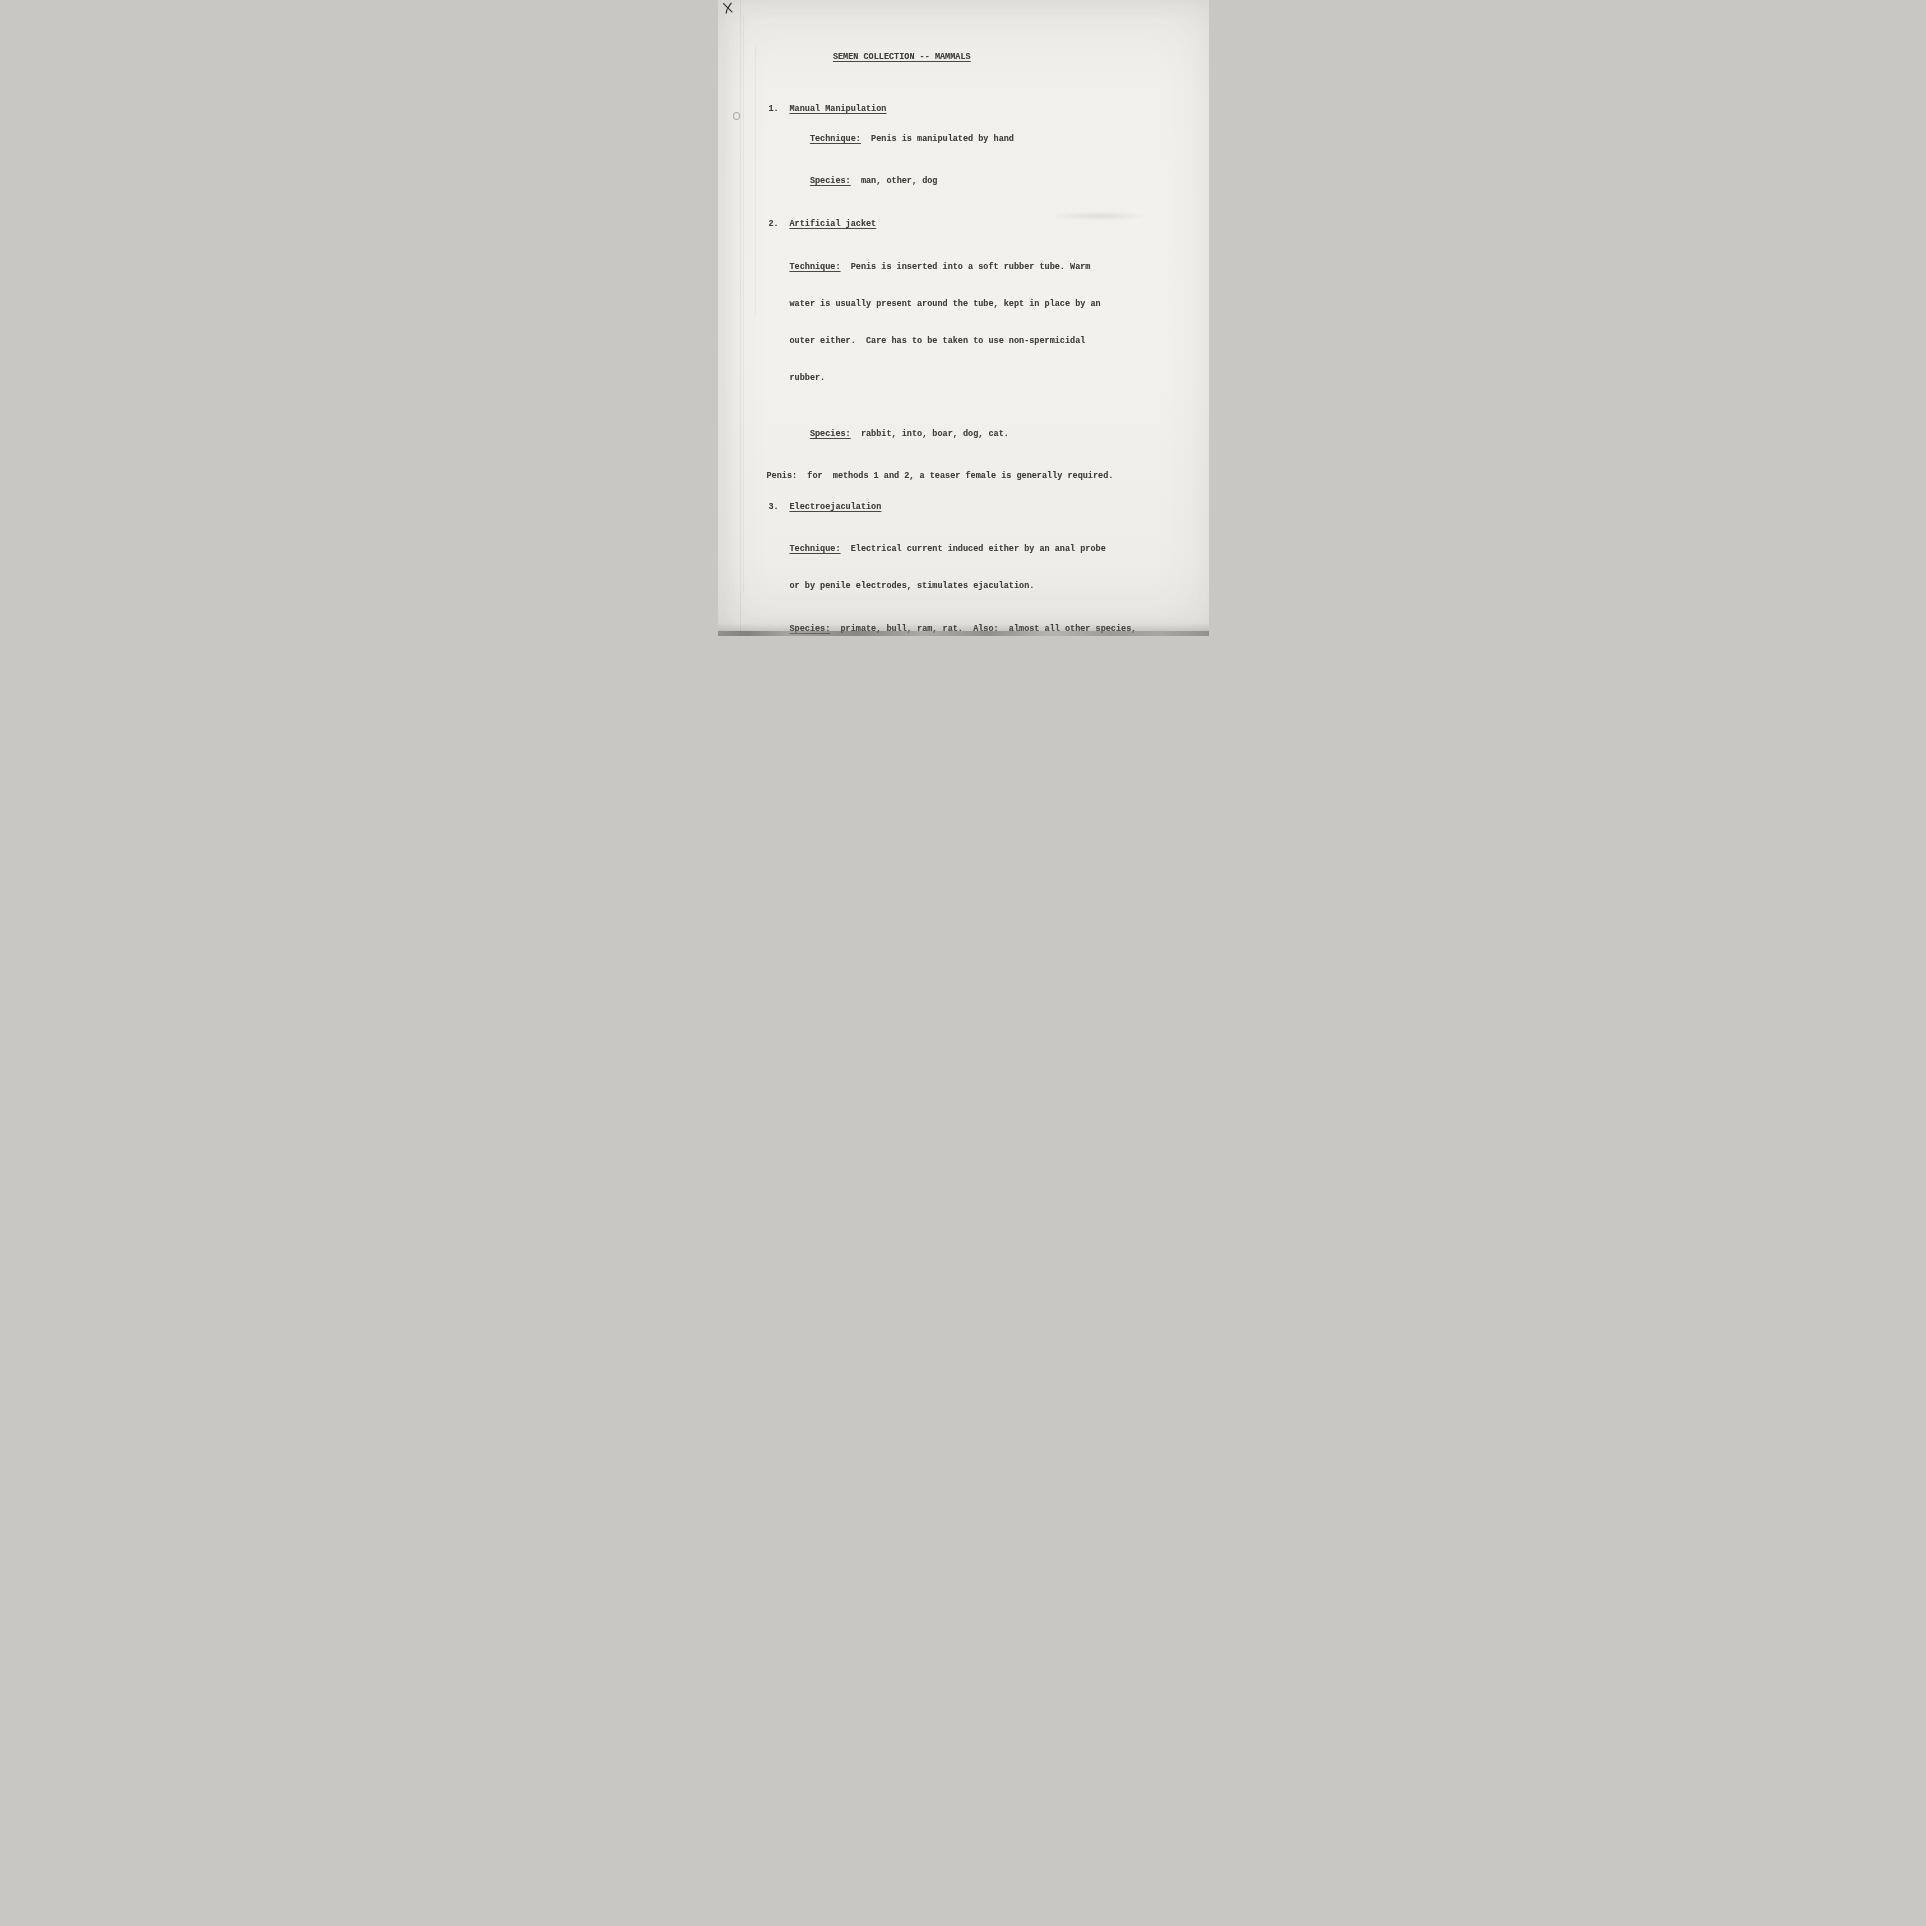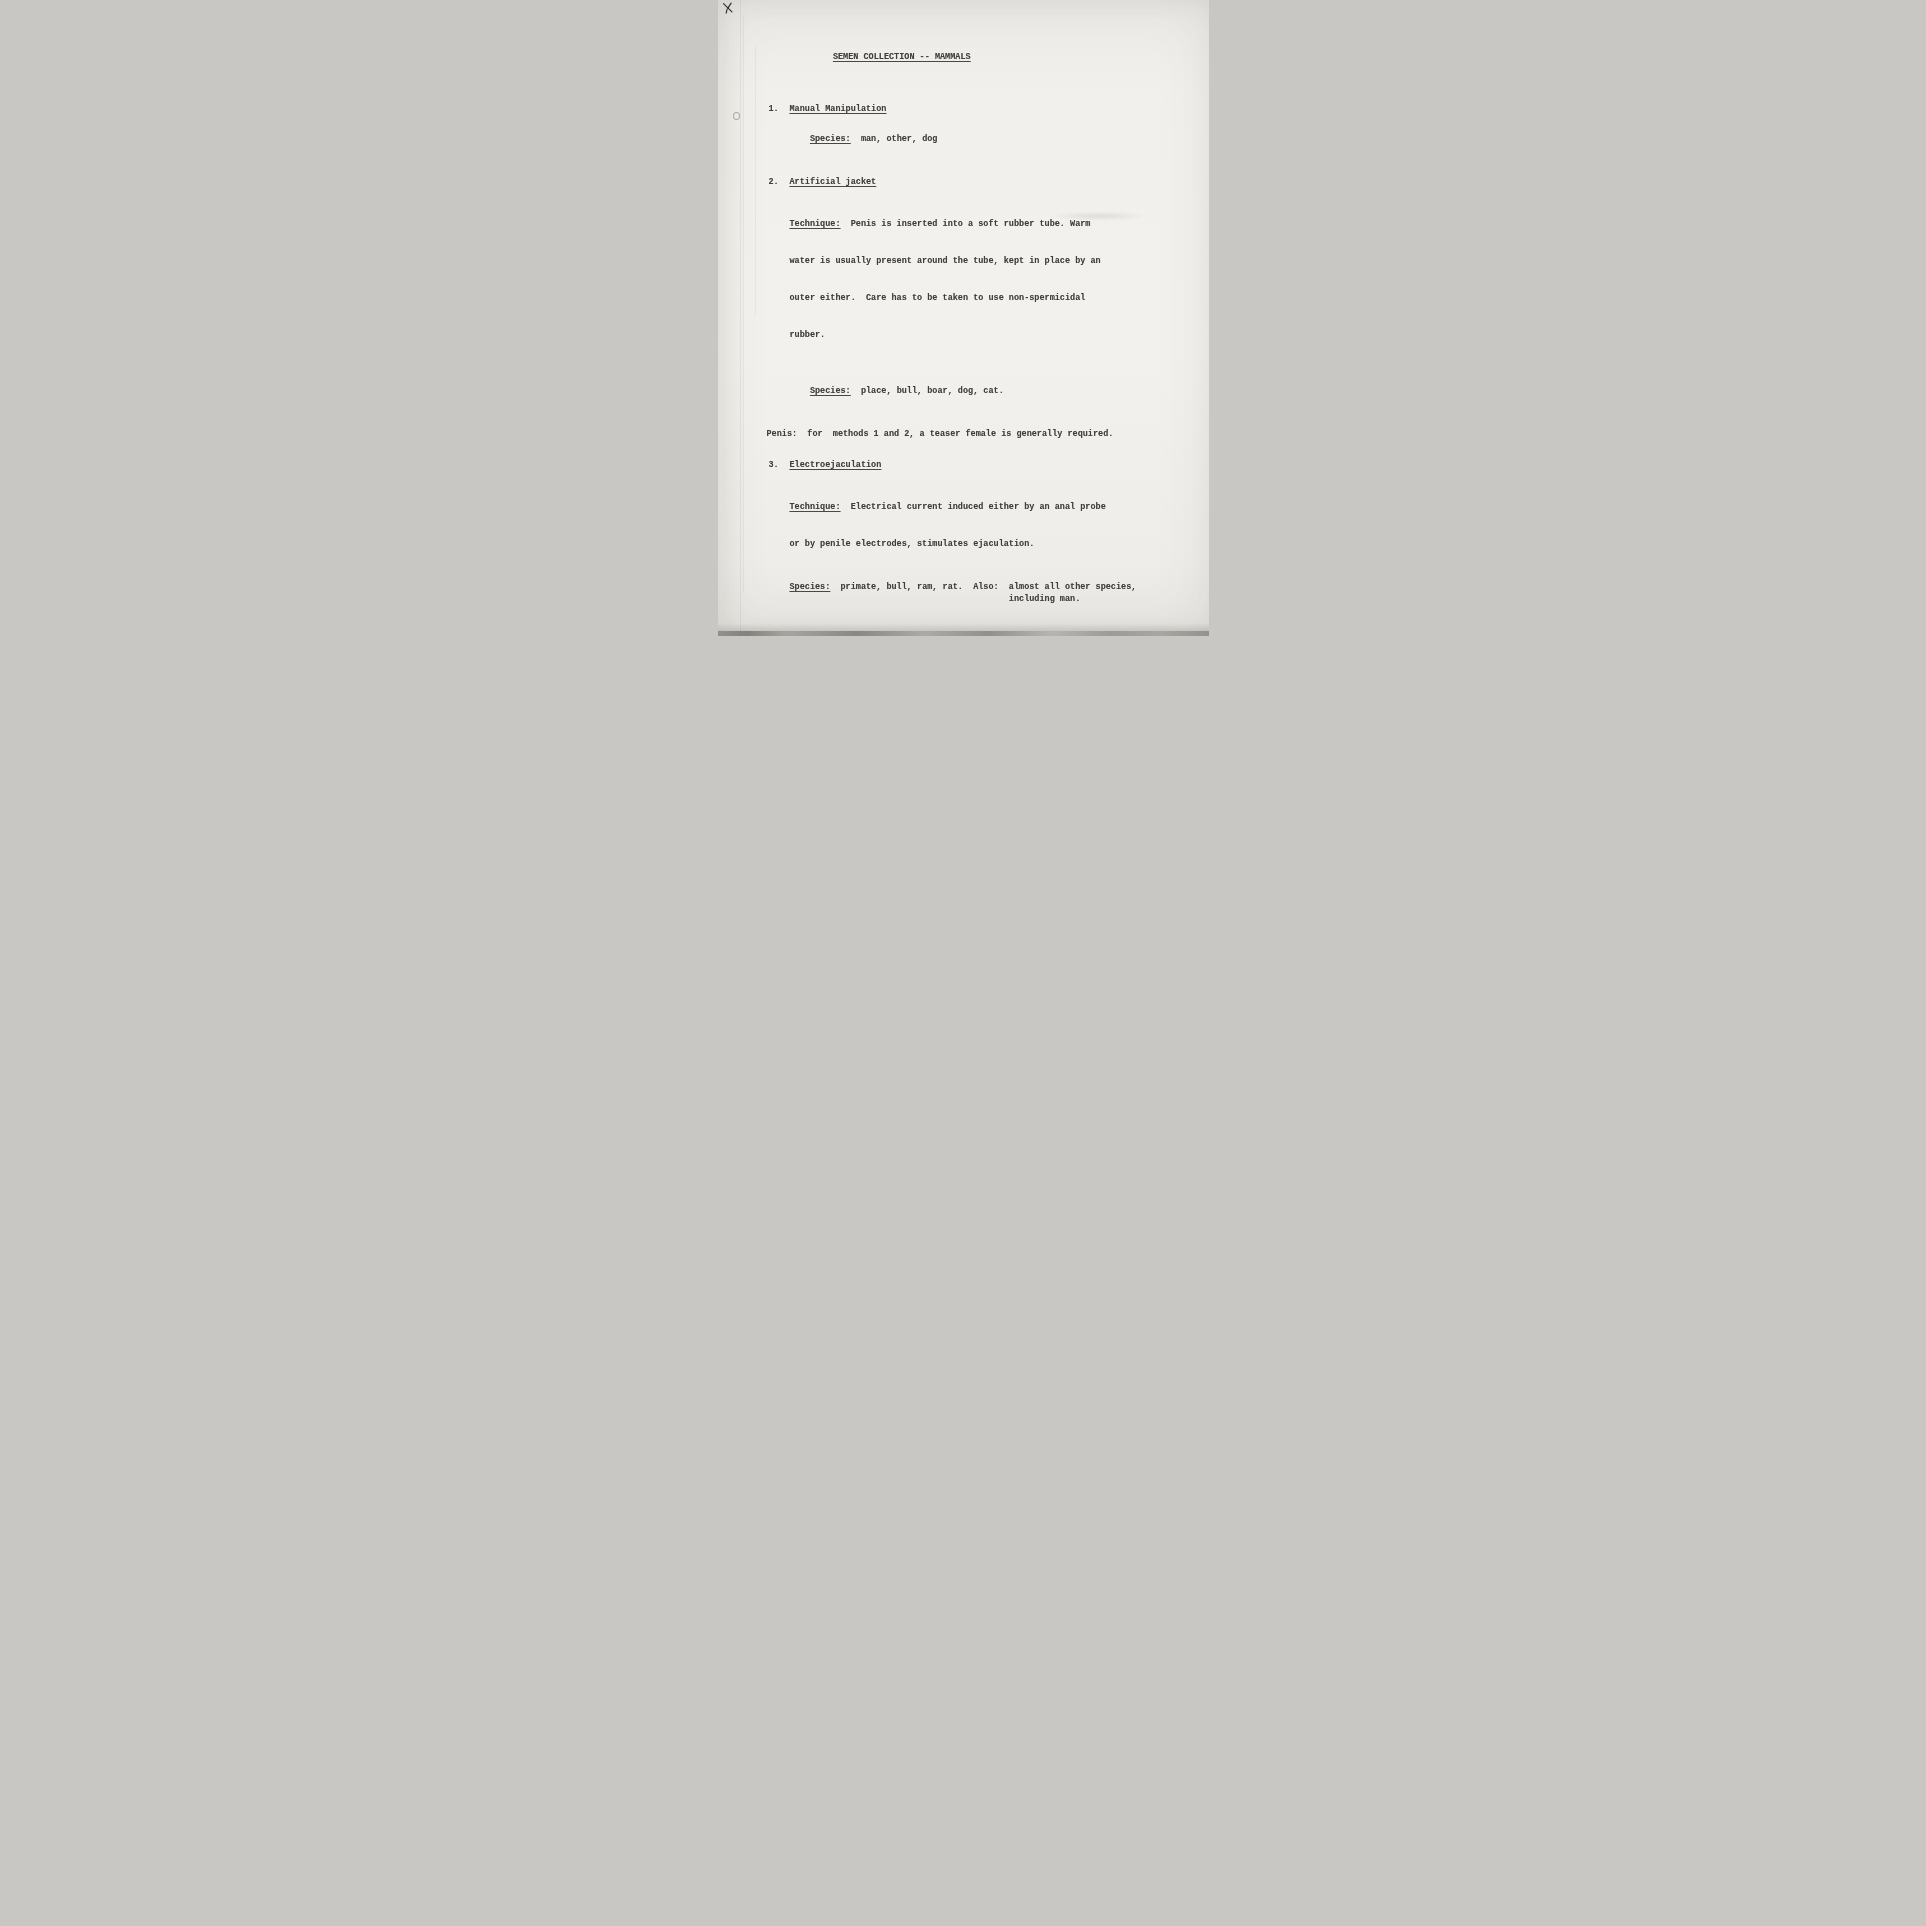--- a/index.html
+++ b/index.html
@@ -125,35 +125,38 @@
 
   <div class="doc-title">
     <span class="u">SEMEN COLLECTION -- MAMMALS</span>
   </div>
 
   <div class="sec-head mt70">
     <span class="num">1.</span>
     <span class="u">Manual Manipulation</span>
   </div>
   <div class="body-line mt14">
+    <span class="u">Technique:</span><span>  Penis is manipulated by hand</span>
+  </div>
+  <div class="body-line mt14">
     <span class="u">Species:</span><span>  man, other, dog</span>
   </div>
 
   <div class="sec-head mt48">
     <span class="num">2.</span>
     <span class="u">Artificial jacket</span>
   </div>
   <div class="para mt14">
     <div><span class="u">Technique:</span><span>  Penis is inserted into a soft rubber tube. Warm</span></div>
     <div>water is usually present around the tube, kept in place by an</div>
     <div>outer either.  Care has to be taken to use non-spermicidal</div>
     <div>rubber.</div>
   </div>
   <div class="body-line" style="margin-top:7px">
-    <span class="u">Species:</span><span>  place, bull, boar, dog, cat.</span>
+    <span class="u">Species:</span><span>  rabbit, into, boar, dog, cat.</span>
   </div>
 
   <div class="note-row">
     <span>Penis:</span><span>  for  methods 1 and 2, a teaser female is generally required.</span>
   </div>
 
   <div class="sec-head mt48">
     <span class="num">3.</span>
     <span class="u">Electroejaculation</span>
   </div>

